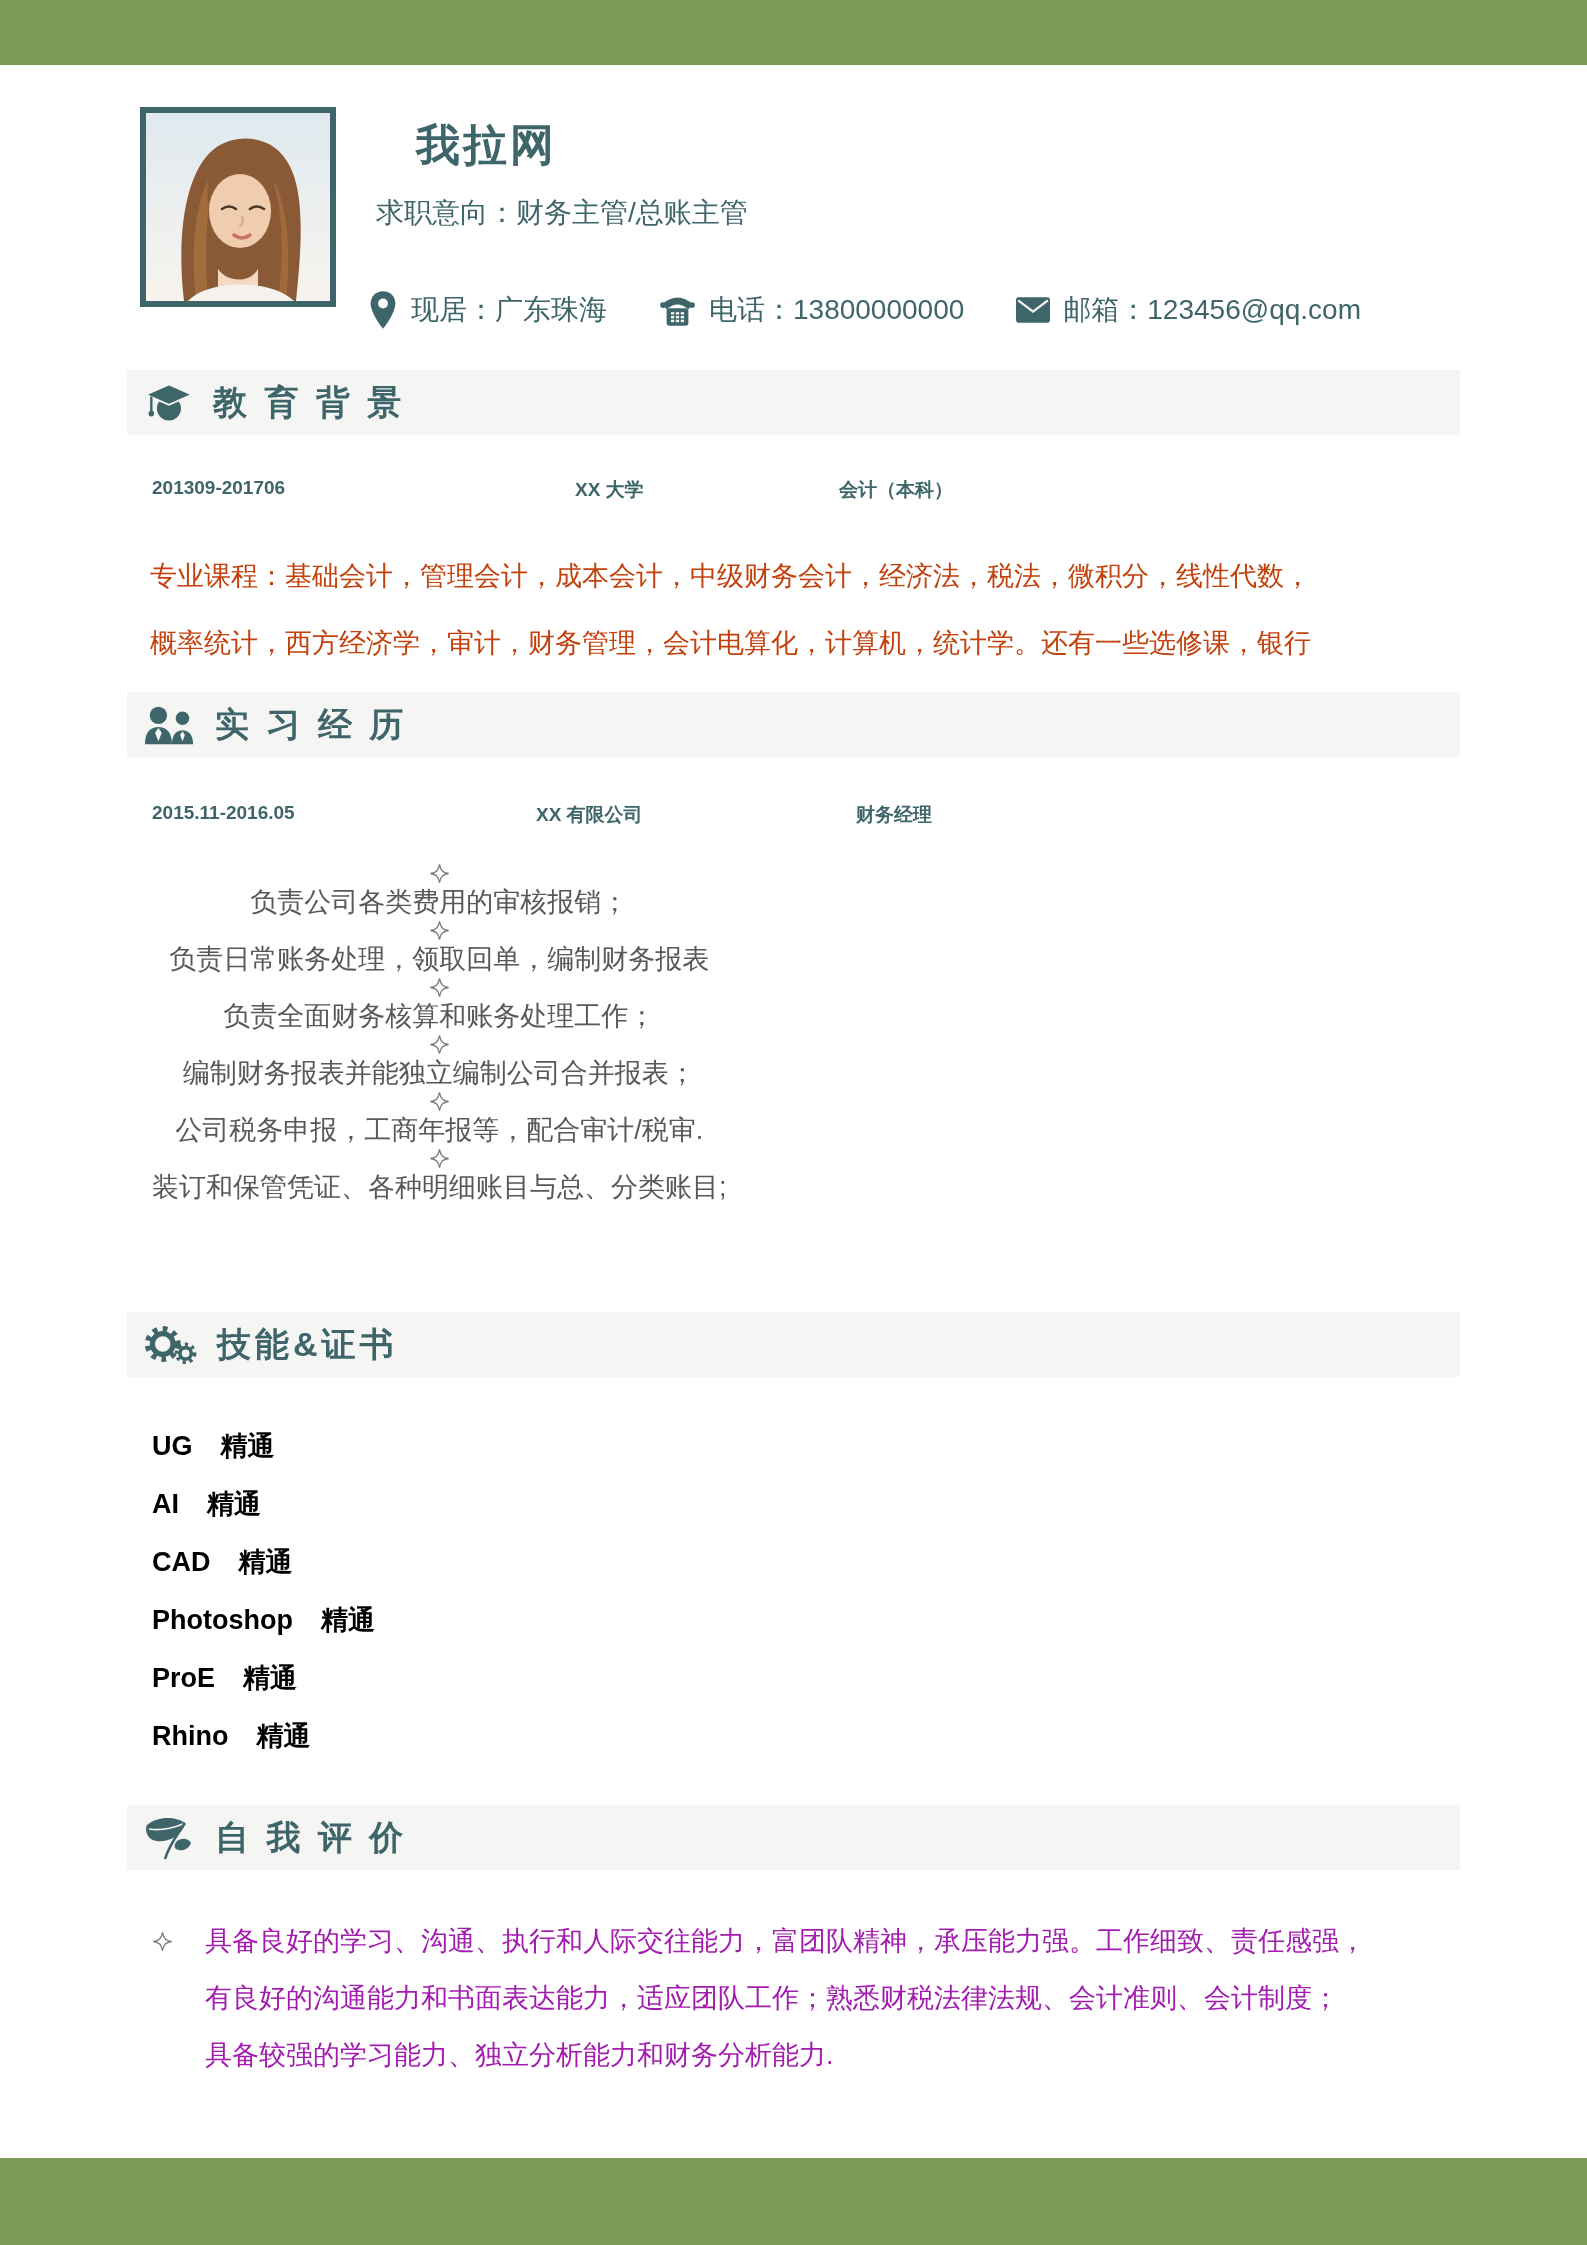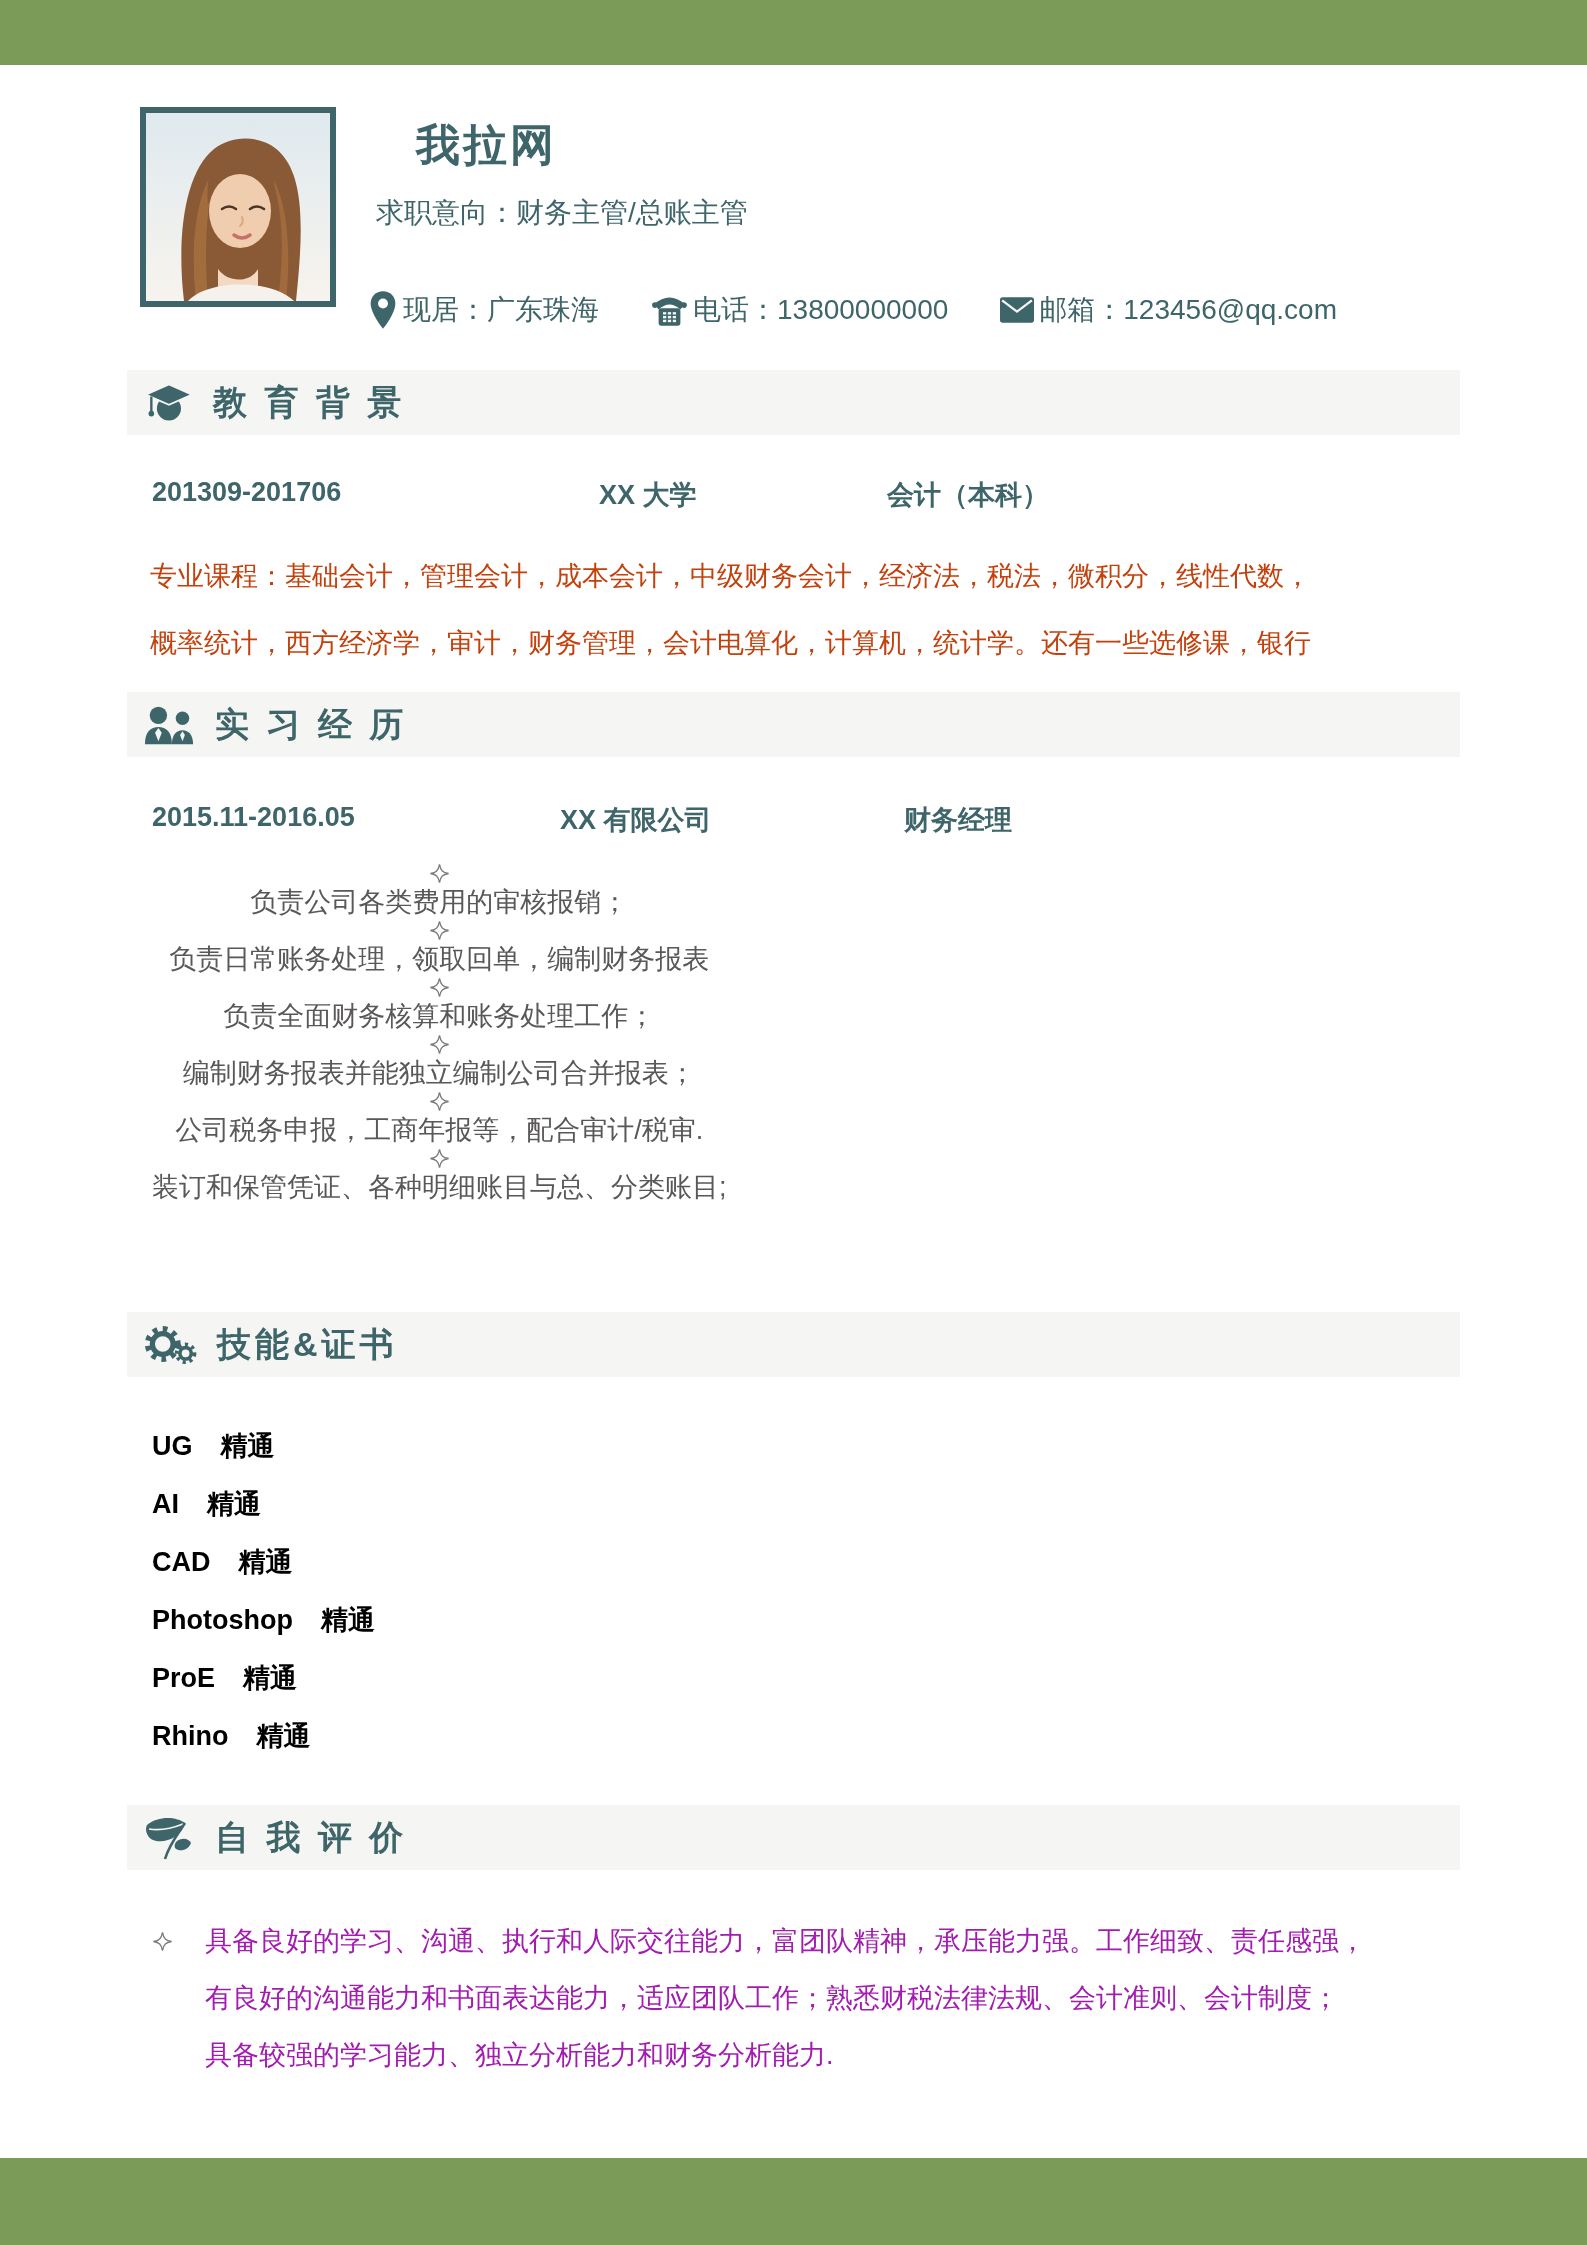--- a/index.html
+++ b/index.html
@@ -10,30 +10,30 @@
   .band.top{top:0;height:65px;}
   .band.bottom{top:2158px;height:87px;}
 
   .photo{position:absolute;left:140px;top:107px;width:184px;height:188px;border:6px solid #3e6569;background:#e9eef1;}
   .photo svg{display:block;width:100%;height:100%;}
 
   .name{position:absolute;left:376px;top:116px;font-size:44px;font-weight:600;color:#3e6569;letter-spacing:3px;margin-left:40px;}
   .intention{position:absolute;left:376px;top:194px;font-size:28px;color:#3e6569;}
 
   .contact{position:absolute;left:368px;top:288px;height:44px;display:flex;align-items:center;column-gap:52px;color:#3e6569;font-size:28px;}
-  .contact .item{display:flex;align-items:center;column-gap:5px;}
+  .contact .item{display:flex;align-items:center;column-gap:13px;}
   .contact svg{display:block;flex:0 0 auto;}
 
   .sec{position:absolute;left:127px;width:1333px;height:65px;background:#b0c690;border-radius:8px;box-sizing:border-box;}
   .sec-inner{height:100%;background:#f5f5f3;display:flex;align-items:center;padding-left:16px;column-gap:20px;}
   .sec-title{font-size:34px;font-weight:700;color:#3e6569;letter-spacing:4px;white-space:pre;}
   #sec-edu{top:370px;} #sec-intern{top:692px;} #sec-skill{top:1312px;} #sec-eval{top:1805px;}
   .sec-icon{flex:0 0 auto;}
 
-  .entry-row{position:absolute;left:152px;width:1350px;display:flex;font-weight:700;color:#3e6569;font-size:27px;gap:24px;}
+  .entry-row{position:absolute;left:152px;width:1350px;display:flex;font-weight:700;color:#3e6569;font-size:19px;}
   #edu-row{top:477px;} #edu-row .c1{width:423px;} #edu-row .c2{width:264px;}
   #intern-row{top:802px;} #intern-row .c1{width:384px;} #intern-row .c2{width:320px;}
 
   .course{position:absolute;left:150px;top:543px;width:1352px;font-size:27px;color:#c2410c;line-height:67px;}
 
   .bullets{position:absolute;left:152px;top:863px;font-size:27px;color:#595757;}
   .bullet{display:flex;align-items:center;height:57px;column-gap:32px;flex-direction:column;}
   .bullet svg{flex:0 0 auto;}
 
   .skills{position:absolute;left:152px;top:1417px;font-size:27px;font-weight:700;color:#000000;}

